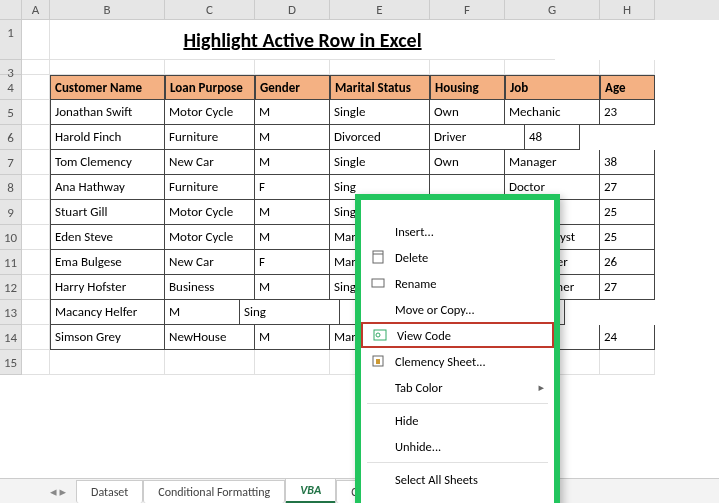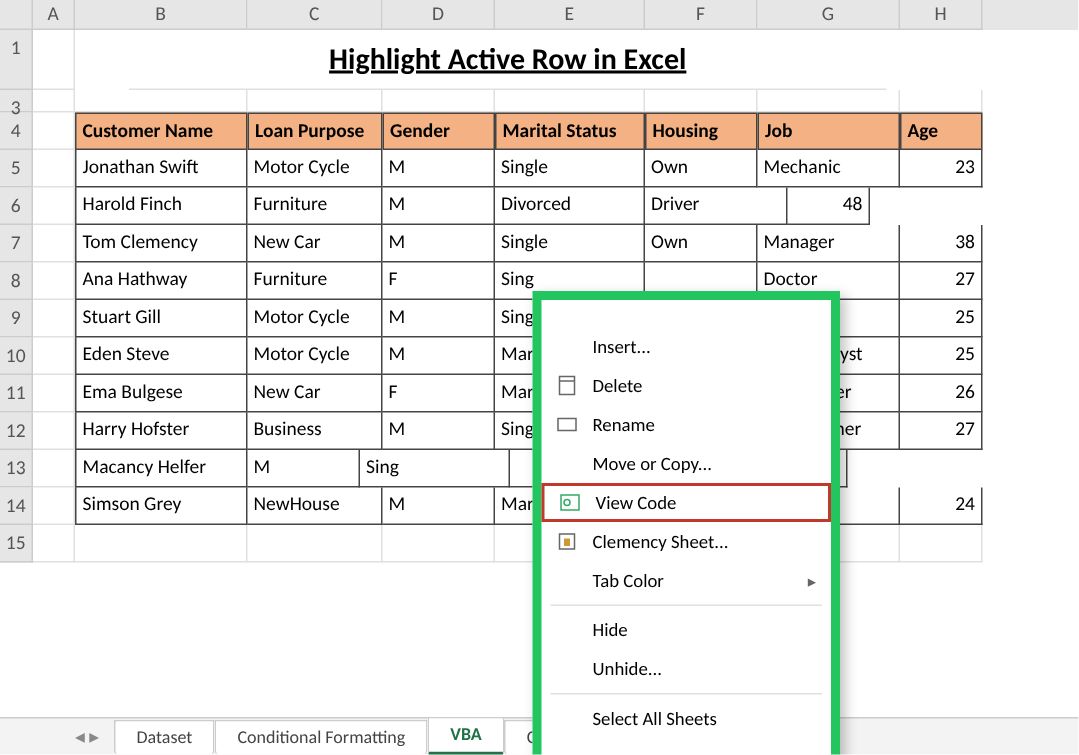--- a/index.html
+++ b/index.html
@@ -50,21 +50,21 @@
       color: #555;
       background: #e6e6e6;
     }
     .grid {
       flex: 1;
     }
     .row {
       display: flex;
       height: 25px;
     }
-    .row.tall { height: 40px; gap: 36px; }
+    .row.tall { height: 40px; }
     .row.short { height: 15px; }
     .cell {
       border-right: 1px solid #e0e0e0;
       border-bottom: 1px solid #e0e0e0;
       padding: 0 4px;
       line-height: 24px;
       overflow: hidden;
       white-space: nowrap;
     }
     .cA { width: 28px; }
@@ -87,21 +87,21 @@
       background: #f4b183;
       font-weight: bold;
       border: 1px solid #444;
     }
     .tb {
       border: 1px solid #444;
       border-top: none;
       border-left: none;
     }
     .tb.first-col { border-left: 1px solid #444; }
-    .num { text-align: right; }
+    .num { }
     .tabbar {
       display: flex;
       align-items: center;
       height: 25px;
       background: #f3f3f3;
       border-top: 1px solid #ccc;
       padding-left: 40px;
       gap: 0;
     }
     .tabnav {
@@ -119,20 +119,21 @@
       font-size: 12px;
       border-radius: 0 0 3px 3px;
       color: #444;
       text-align: right;
     }
     .tab.active {
       background: #fff;
       border-bottom: 3px solid #217346;
       font-weight: bold;
       color: #217346;
+      font-style: italic;
     }
     .addtab {
       width: 22px;
       height: 22px;
       border: 1px solid #aaa;
       border-radius: 50%;
       text-align: center;
       line-height: 18px;
       margin-left: 8px;
       color: #666;

